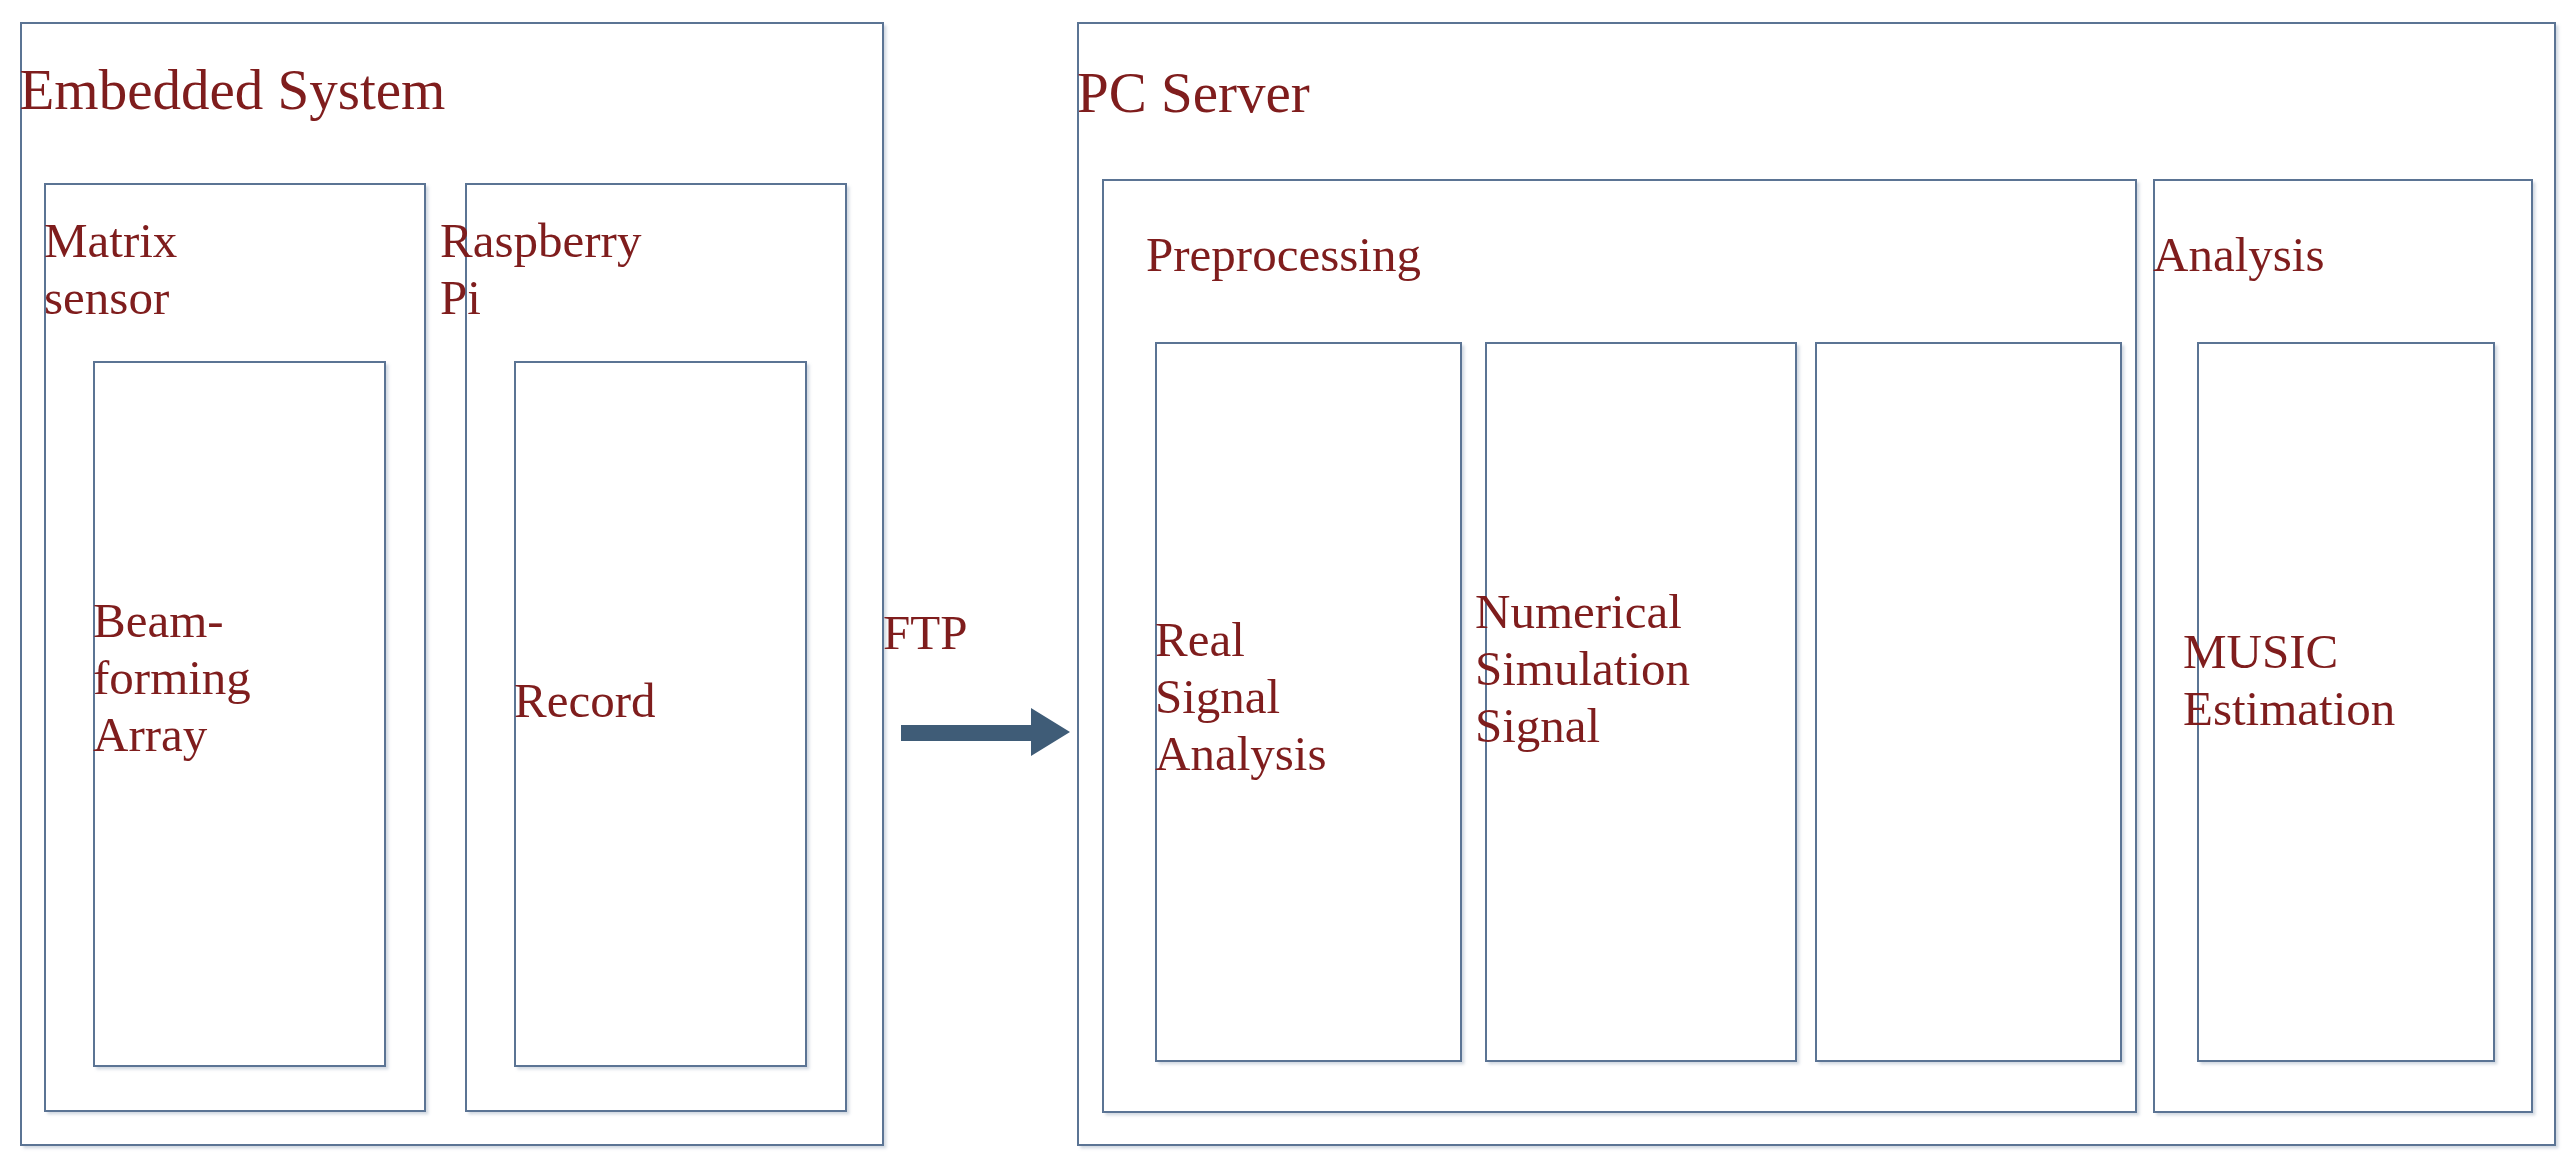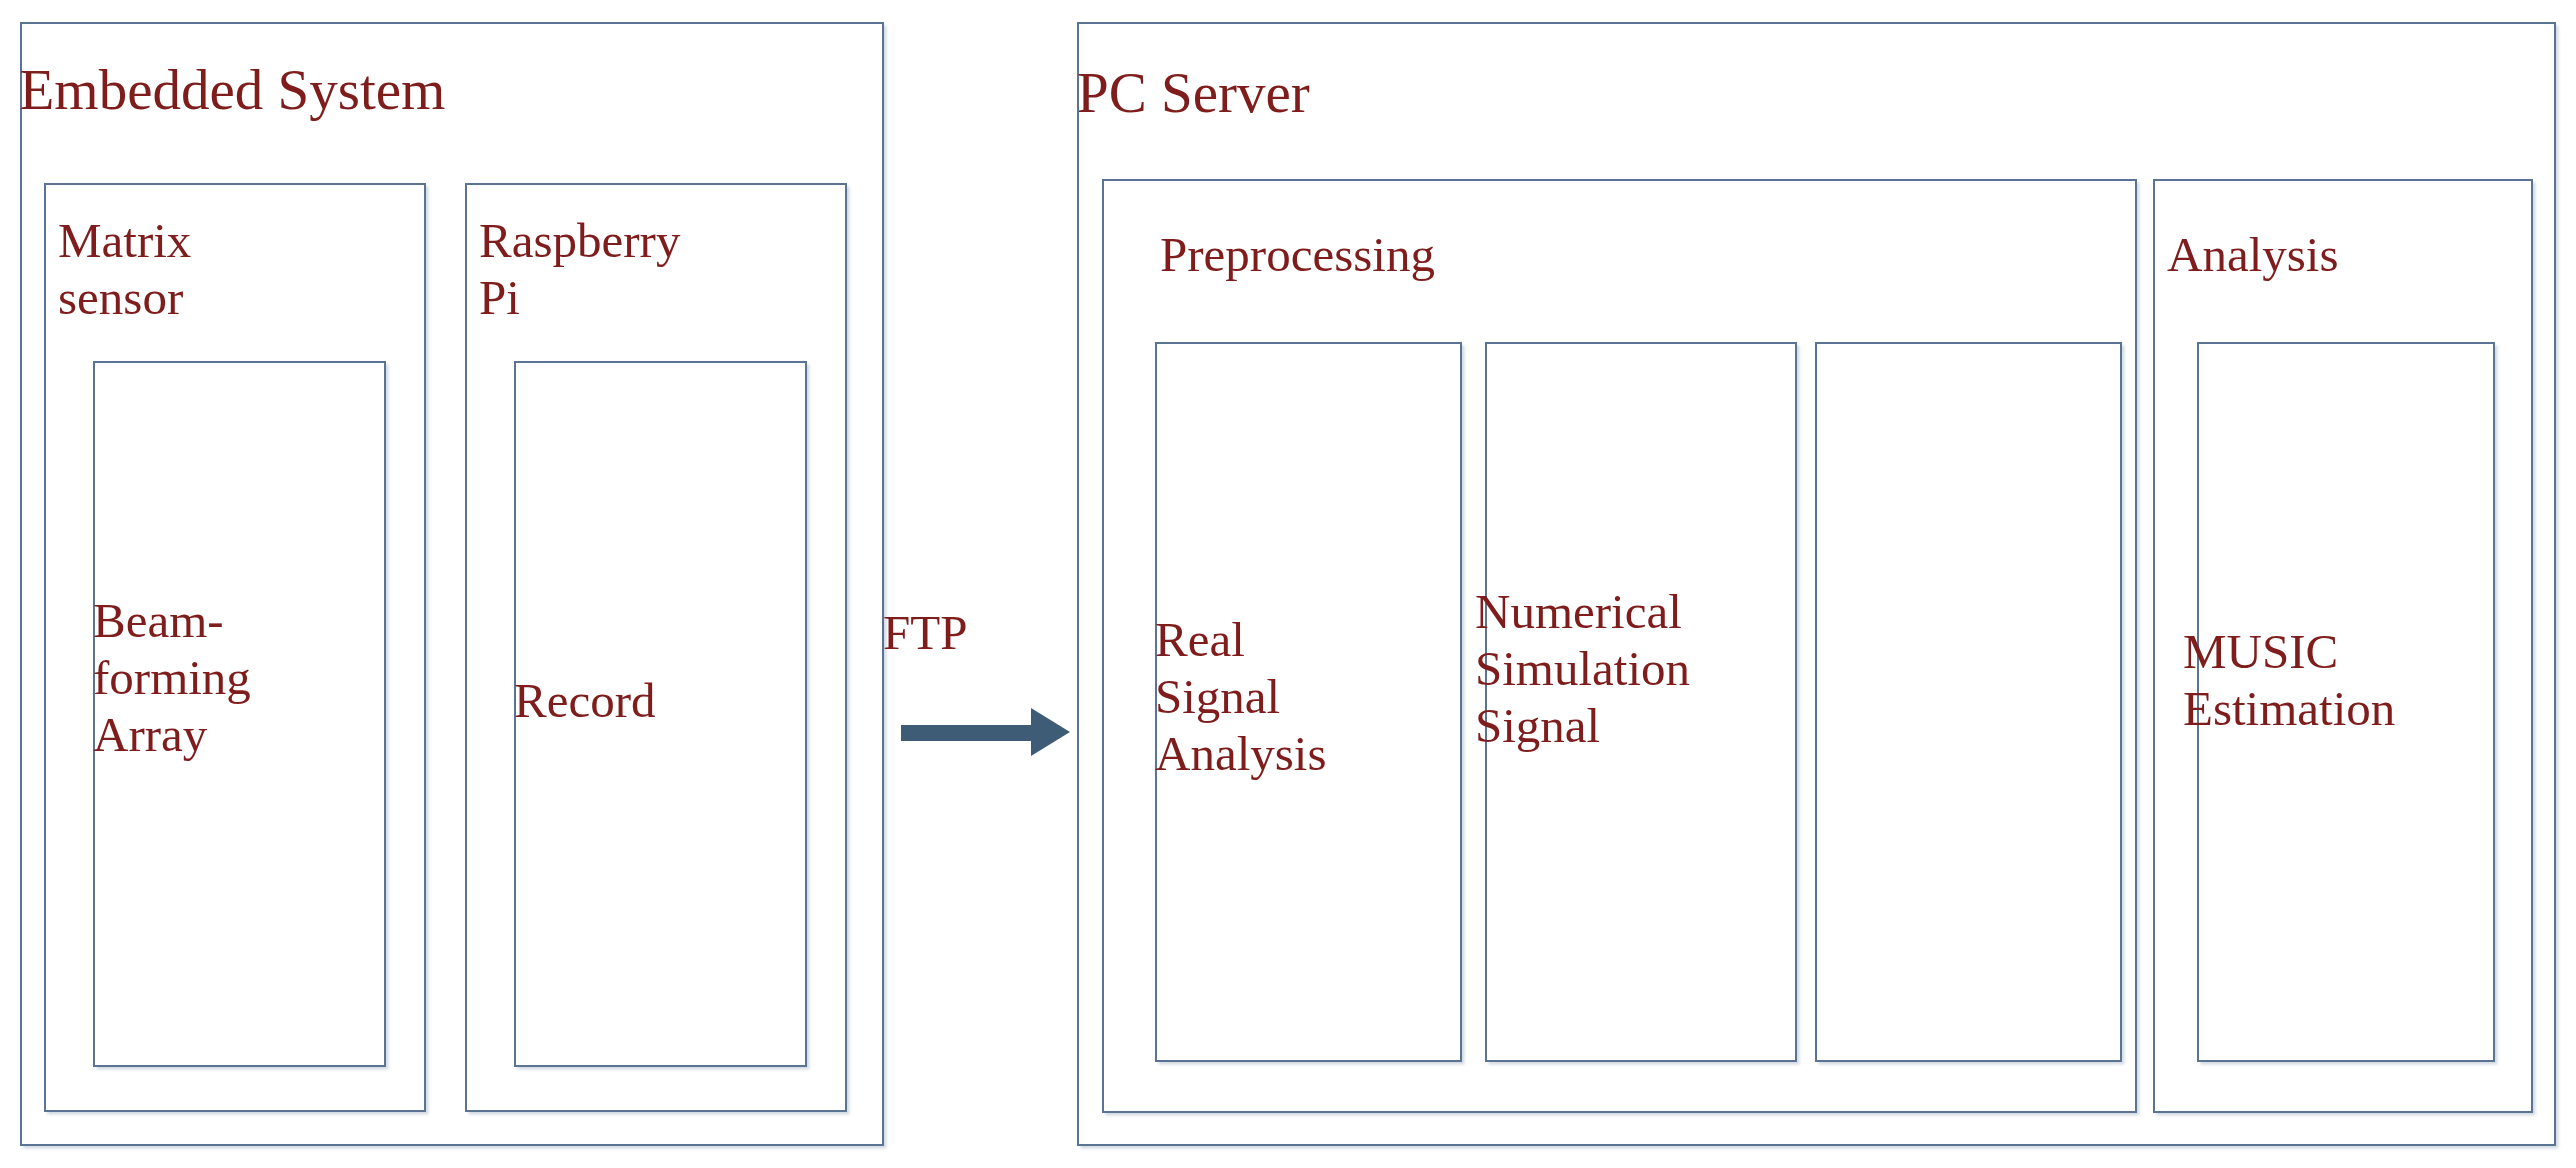--- a/index.html
+++ b/index.html
@@ -41,21 +41,20 @@
     line-height: 1.16;
     color: #7f1d1d;
     white-space: pre-line;
     -webkit-font-smoothing: antialiased;
   }
   .panel-title {
     font-size: 57px;
   }
   .group-title {
     font-size: 49px;
-    margin-left: 14px;
   }
   .leaf-title {
     font-size: 49px;
   }
   .edge-label {
     font-size: 49px;
   }
 
   
   .connector {
@@ -85,21 +84,21 @@
 
   <div class="box thin" style="left:44px; top:183px; width:382px; height:929px;"></div>
   <div class="label group-title" style="left:44px; top:213px; width:382px;">Matrix
 sensor</div>
   <div class="box thin" style="left:93px; top:361px; width:293px; height:706px;"></div>
   <div class="label leaf-title" style="left:93px; top:593px; width:293px;">Beam-
 forming
 Array</div>
 
   <div class="box thin" style="left:465px; top:183px; width:382px; height:929px;"></div>
-  <div class="label group-title" style="left:465px; top:213px; width:382px;">Raspberry
+  <div class="label group-title" style="left:440px; top:213px; width:382px;">Raspberry
 Pi</div>
   <div class="box thin" style="left:514px; top:361px; width:293px; height:706px;"></div>
   <div class="label leaf-title" style="left:514px; top:673px; width:310px;">Record</div>
 
   <div class="connector" style="left:883px; top:605px; width:165px; height:185px;">
     <div class="label edge-label" style="left:0px; top:0px; width:195px;">FTP</div>
     <div class="arrow-shaft" style="left:17.6px; top:120px; width:137px; height:15.6px;"></div>
     <div class="arrow-head" style="left:148px; top:103px;"></div>
   </div>
 

